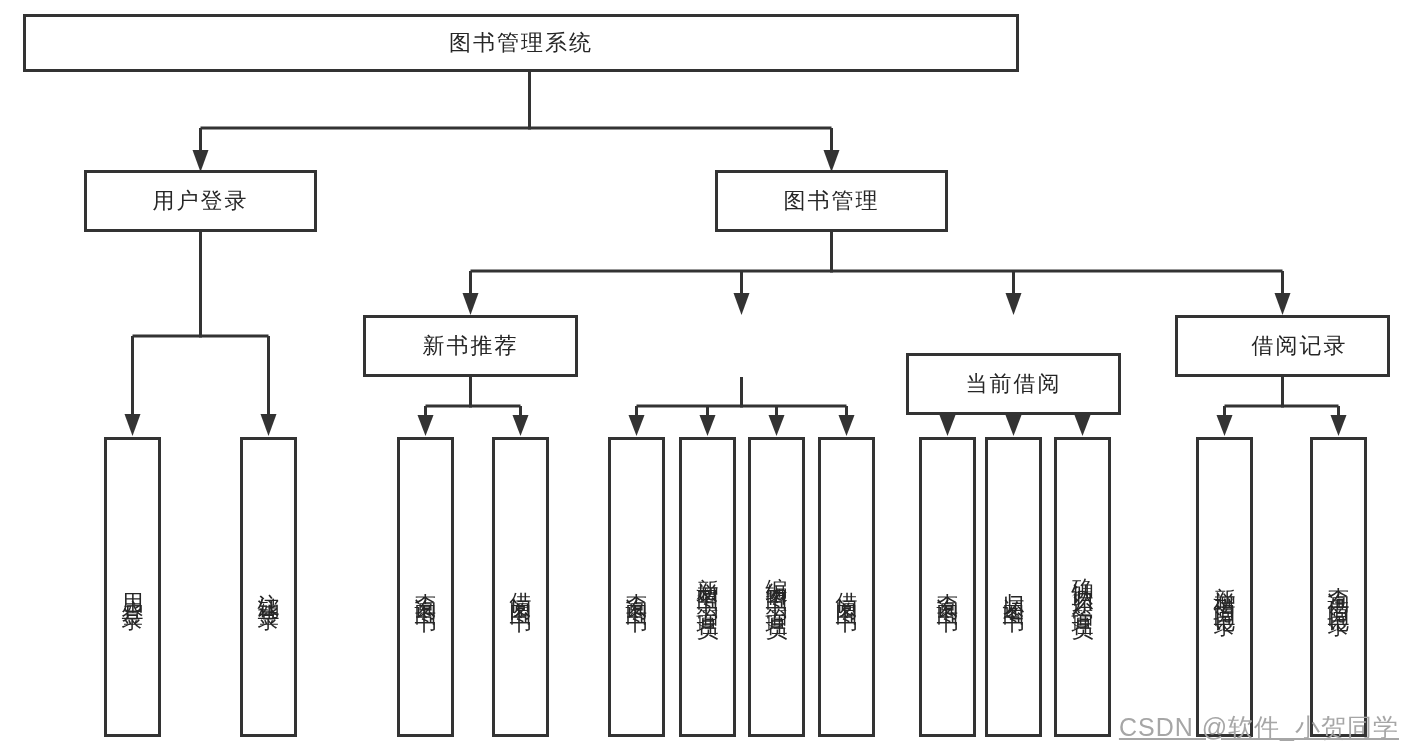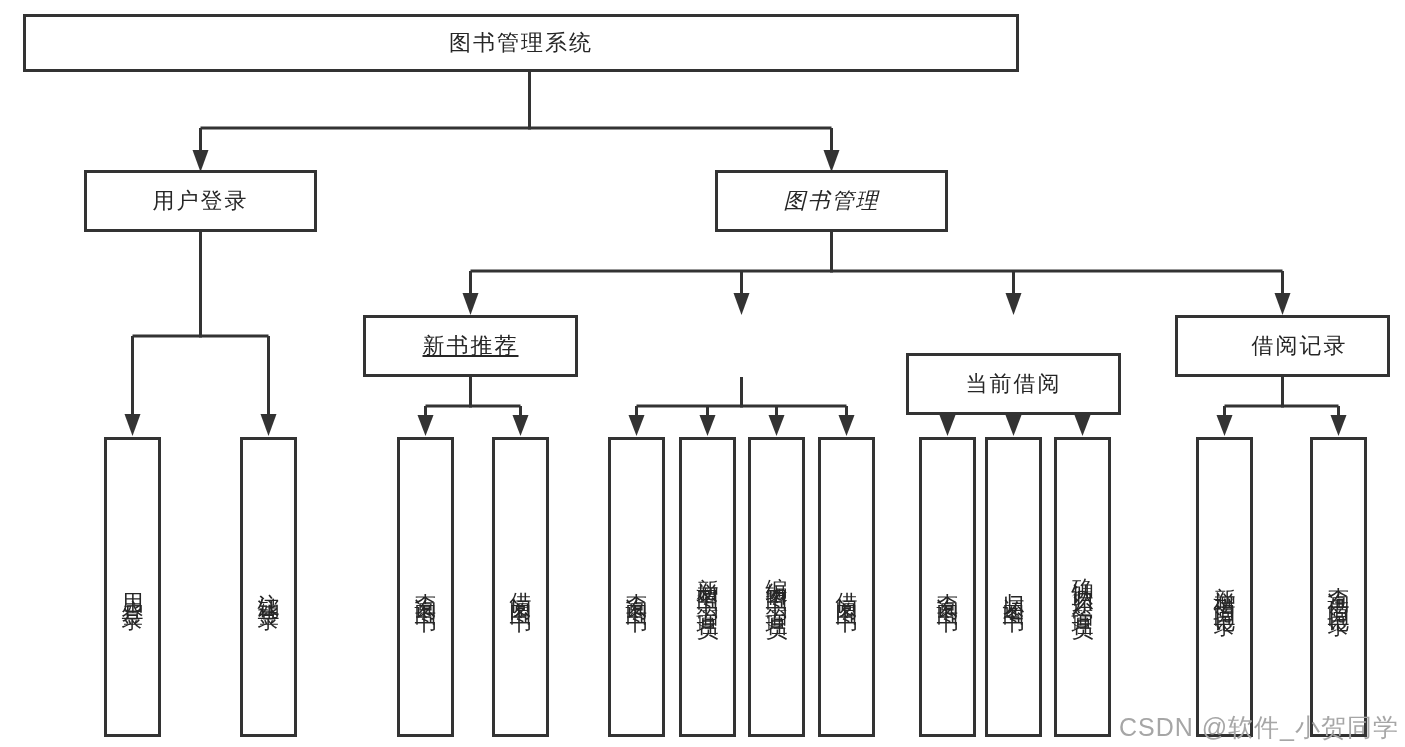--- a/index.html
+++ b/index.html
@@ -44,20 +44,21 @@
   }
   .watermark {
     position: absolute;
     right: 6px;
     top: 711px;
     font-size: 25px;
     color: #a6a6a6;
     letter-spacing: 1px;
     z-index: 5;
     white-space: nowrap;
+    text-decoration: underline;
   }
 </style>
 </head>
 <body>
 
 <div class="canvas">
 
   <svg class="connectors" viewBox="0 0 1405 747" xmlns="http://www.w3.org/2000/svg">
     <g stroke="#333333" stroke-width="3" fill="none">
       <path d="M529.5 72 L529.5 129.5"></path>
@@ -143,23 +144,23 @@
     </g>
     <g fill="#333333" stroke="none">
       <polygon points="1216.5,415 1232.5,415 1224.5,436"></polygon>
       <polygon points="1330.5,415 1346.5,415 1338.5,436"></polygon>
     </g>
   </svg>
 
   <div class="node" style="left:23px; top:14px; width:996px; height:58px;">图书管理系统</div>
 
   <div class="node" style="left:84px; top:170px; width:233px; height:62px;">用户登录</div>
-  <div class="node" style="left:715px; top:170px; width:233px; height:62px;font-style:italic;">图书管理</div>
+  <div class="node" style="left:715px; top:170px; width:233px; height:62px;">图书管理</div>
 
-  <div class="node" style="left:363px; top:315px; width:215px; height:62px;text-decoration:underline;">新书推荐</div>
+  <div class="node" style="left:363px; top:315px; width:215px; height:62px;">新书推荐</div>
   <div class="node" style="left:906px; top:315px; width:215px; height:62px;margin-top:38px;">当前借阅</div>
   <div class="node" style="left:1175px; top:315px; width:215px; height:62px;padding-left:34px;">借阅记录</div>
 
   <div class="node leaf" style="left:104px; top:437px; width:57px; height:300px;">用户登录</div>
   <div class="node leaf" style="left:240px; top:437px; width:57px; height:300px;">注销登录</div>
 
   <div class="node leaf" style="left:397px; top:437px; width:57px; height:300px;">查询图书</div>
   <div class="node leaf" style="left:492px; top:437px; width:57px; height:300px;">借阅图书</div>
 
   <div class="node leaf" style="left:608px; top:437px; width:57px; height:300px;">查询图书</div>

